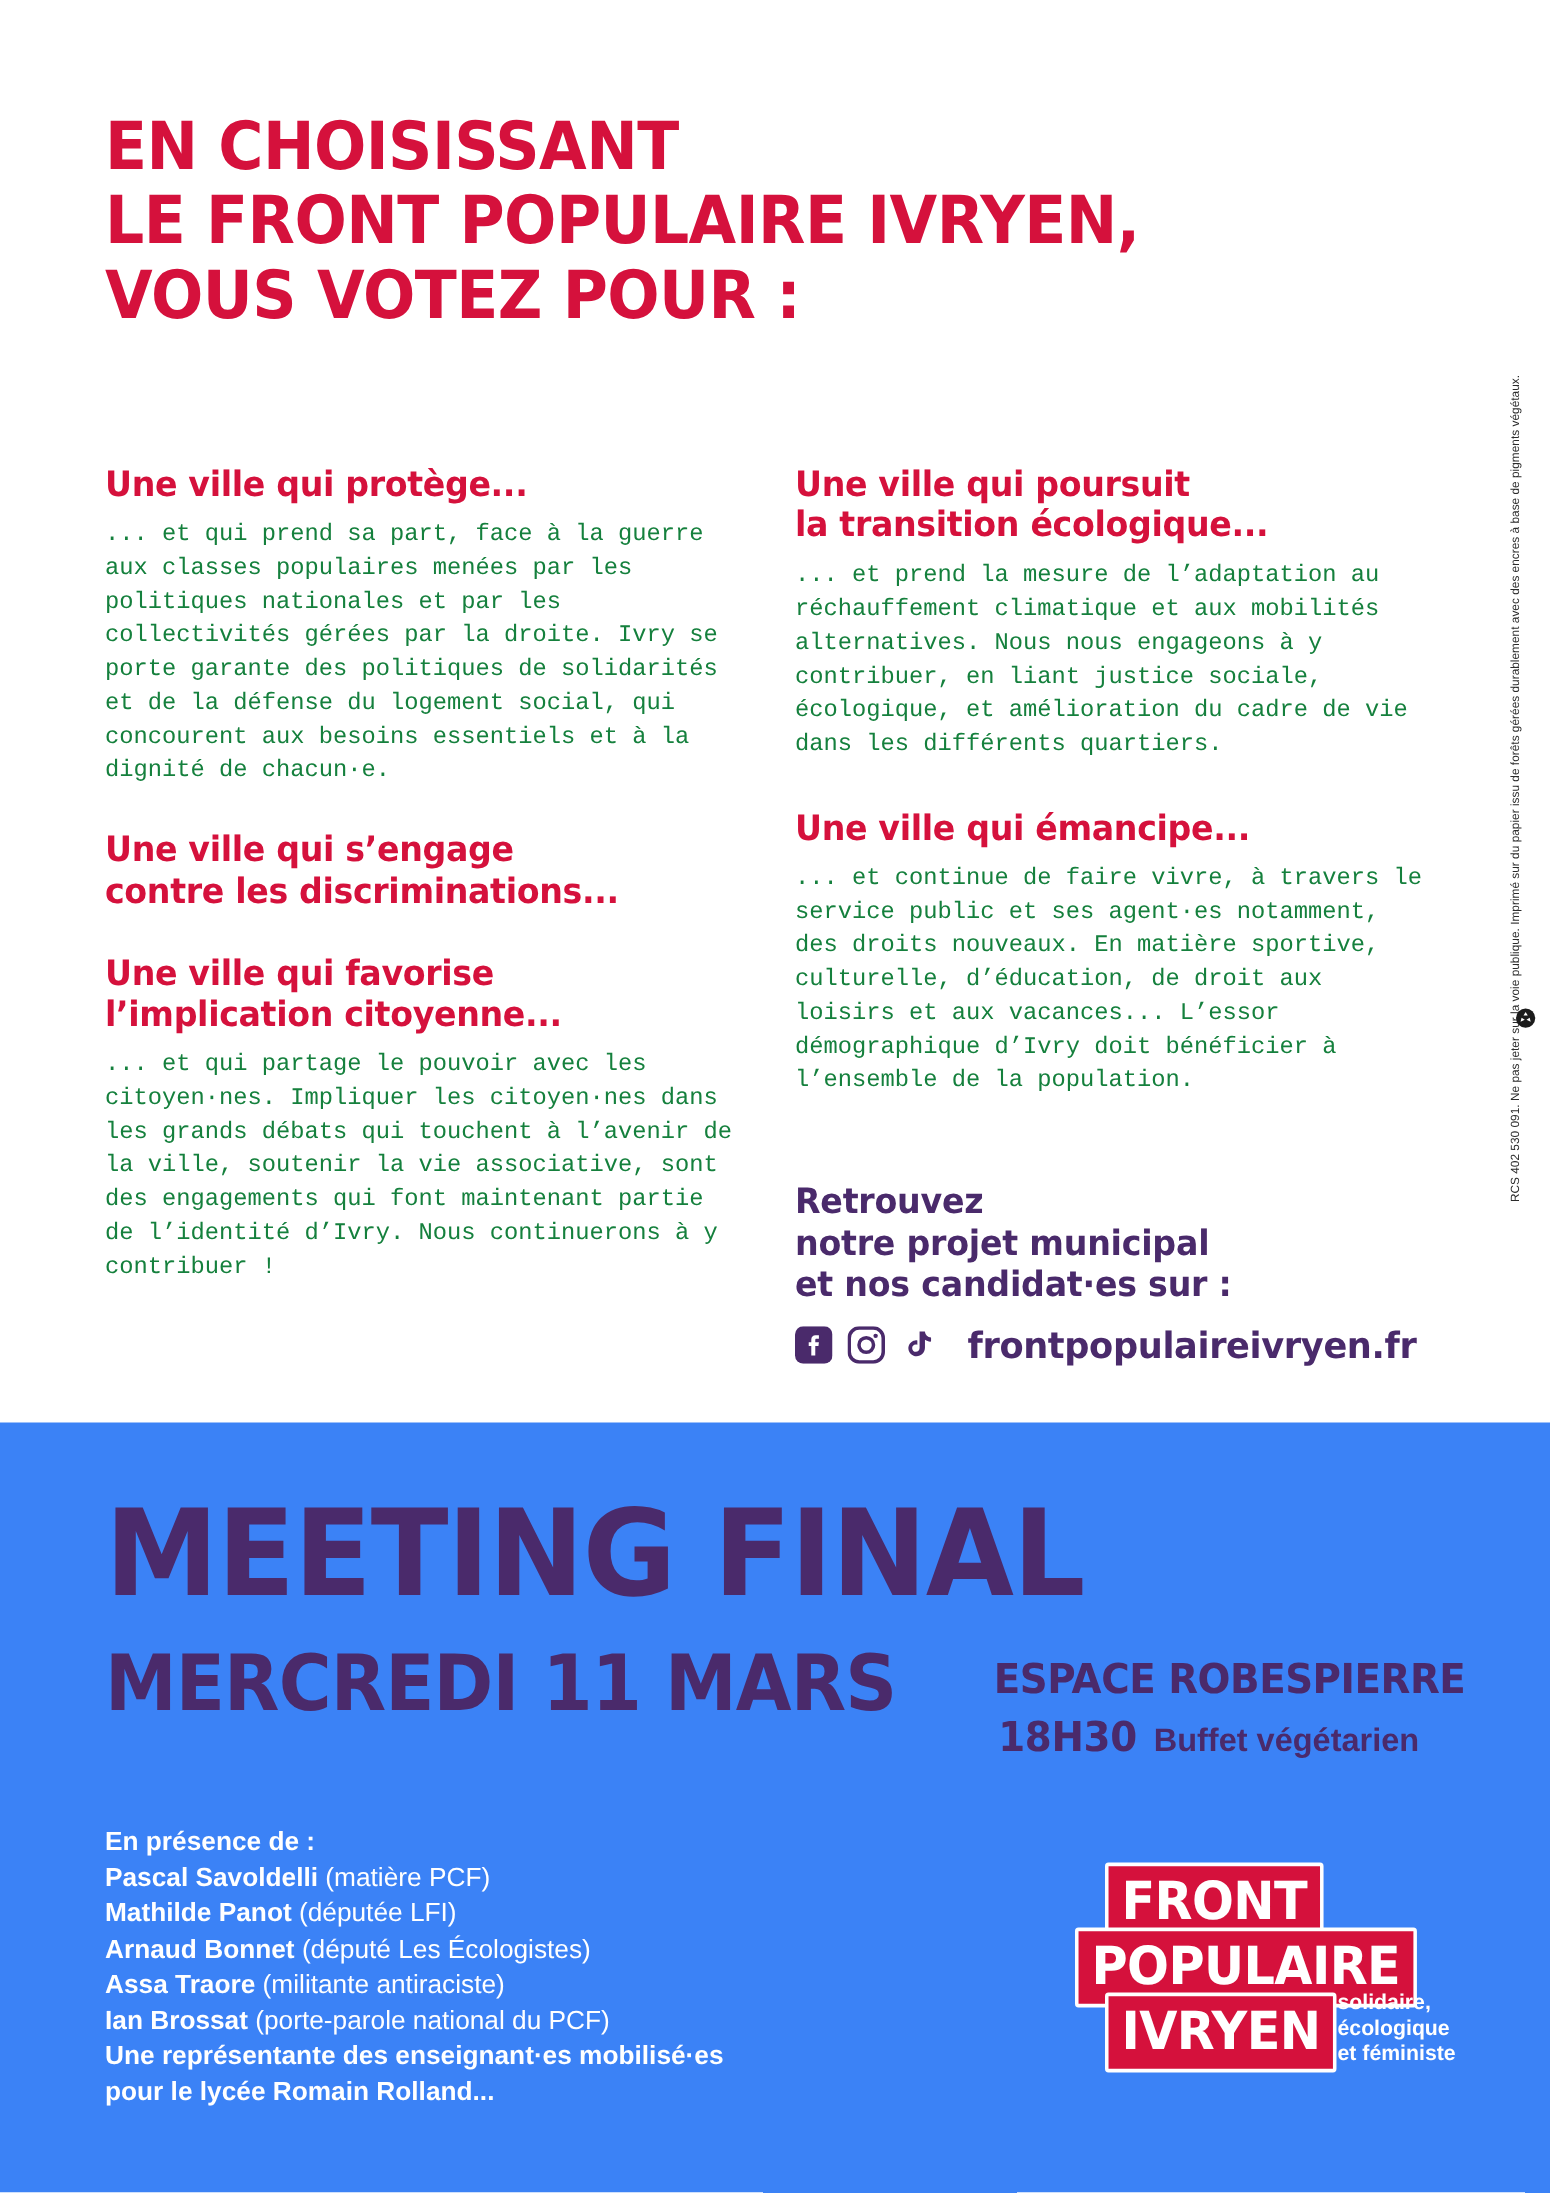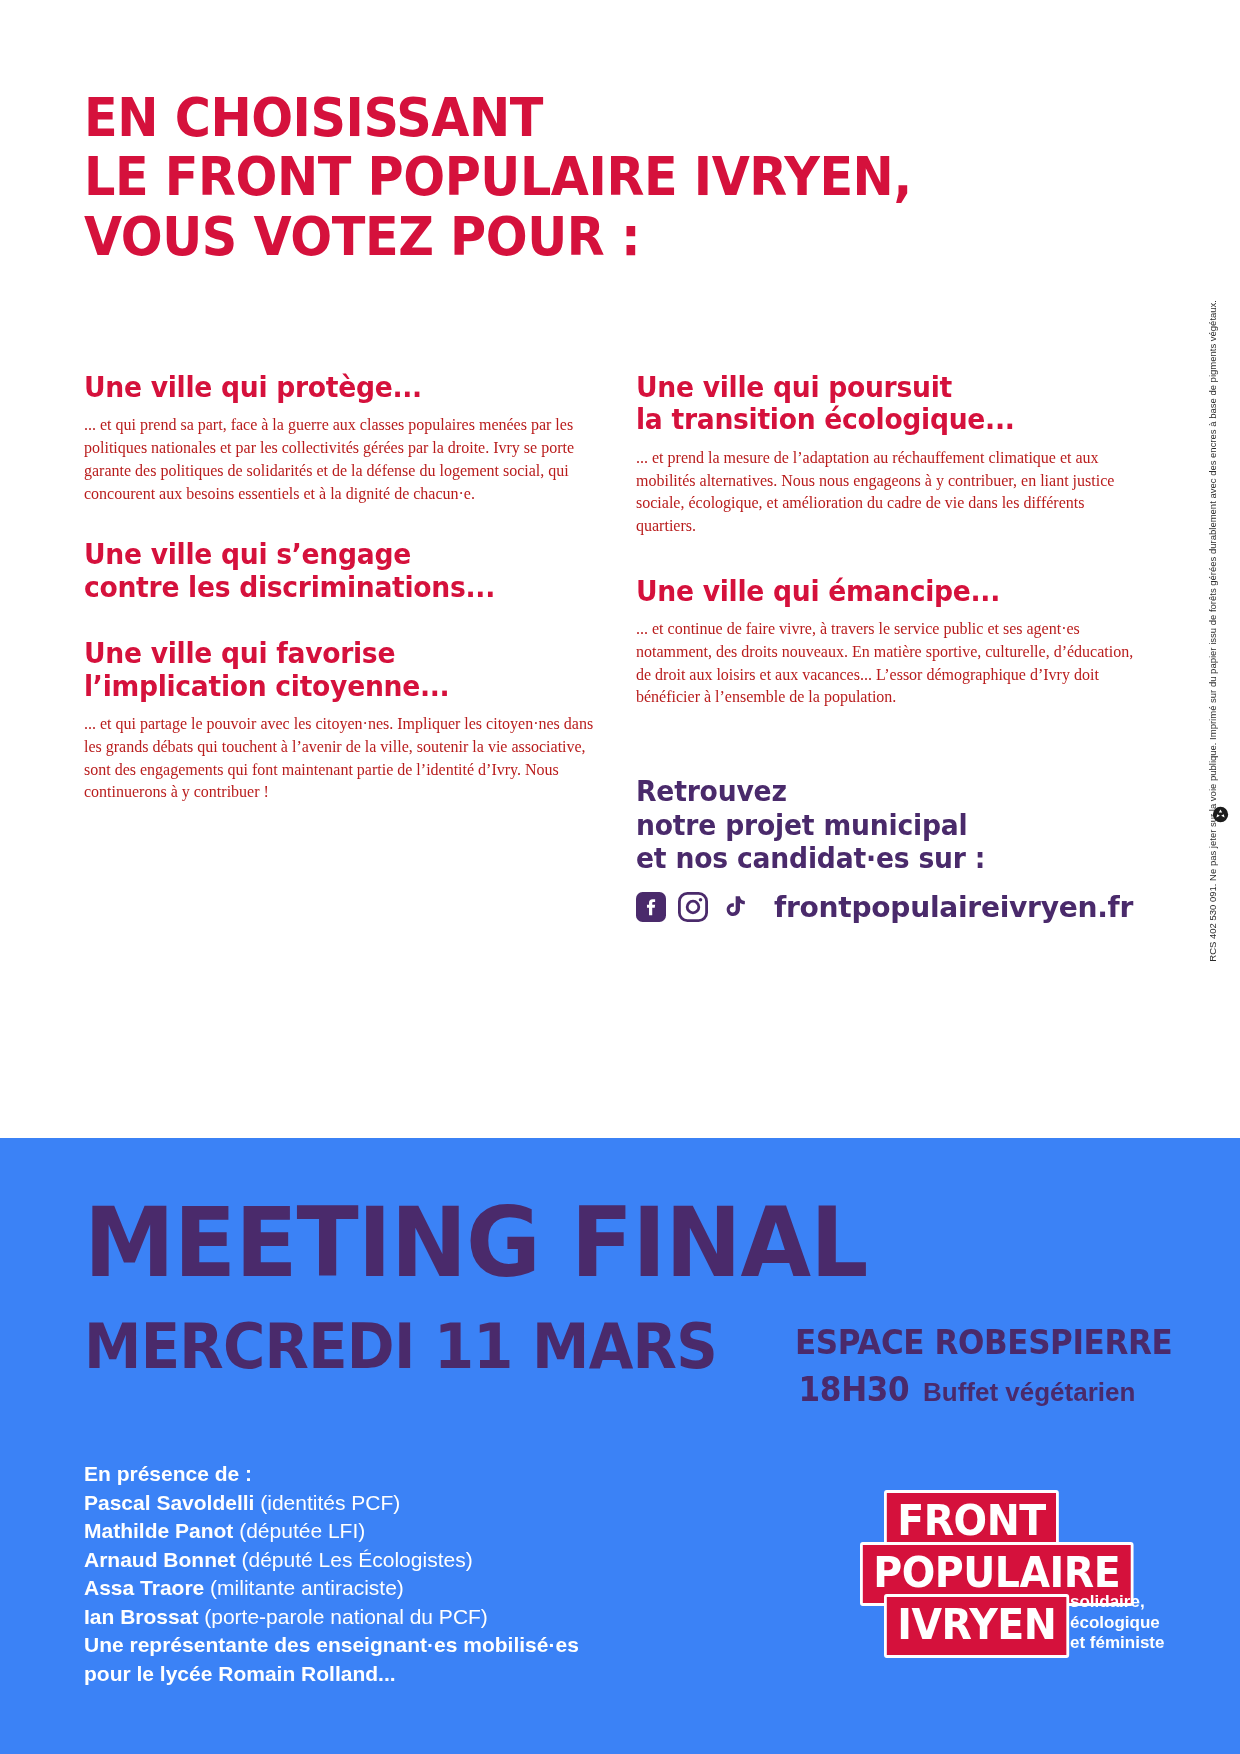--- a/index.html
+++ b/index.html
@@ -78,23 +78,23 @@
     font-weight: bold;
     font-size: 28px;
     line-height: 1.16;
     letter-spacing: -0.3px;
     transform: scaleX(0.95);
     transform-origin: left top;
   }
   .blk h2 .l2 { display: block; white-space: nowrap; }
   .blk p {
     margin: 0;
-    color: #b91c1c;
-    font-family: Liberation Serif, serif;
-    font-size: 16px;
+    color: #15803d;
+    font-family: Liberation Mono, monospace;
+    font-size: 19px;
     line-height: 1.42;
   }
 
   
   .blk.protege { margin-bottom: 34px; }
   .blk.ecolo { margin-bottom: 38px; }
   .blk.discri { margin-bottom: 34px; }
   .blk.emancipe { margin-bottom: 34px; }
 
   
@@ -402,21 +402,21 @@
     <div class="meeting-date">MERCREDI 11 MARS</div>
     <div class="venue">ESPACE ROBESPIERRE</div>
 
     <div class="time-row">
       <span class="hour">18H30</span>
       <span class="buffet">Buffet végétarien</span>
     </div>
 
     <div class="guests">
       <span class="g intro">En présence de :</span>
-      <span class="g"><b>Pascal Savoldelli</b> <span>(identités PCF)</span></span>
+      <span class="g"><b>Pascal Savoldelli</b> <span>(matière PCF)</span></span>
       <span class="g"><b>Mathilde Panot</b> <span>(députée LFI)</span></span>
       <span class="g"><b>Arnaud Bonnet</b> <span>(député Les Écologistes)</span></span>
       <span class="g"><b>Assa Traore</b> <span>(militante antiraciste)</span></span>
       <span class="g"><b>Ian Brossat</b> <span>(porte-parole national du PCF)</span></span>
       <span class="g"><b>Une représentante des enseignant·es mobilisé·es</b></span>
       <span class="g"><b>pour le lycée Romain Rolland...</b></span>
     </div>
 
     <div class="logo">
       <span class="lbox l-front">FRONT</span>

